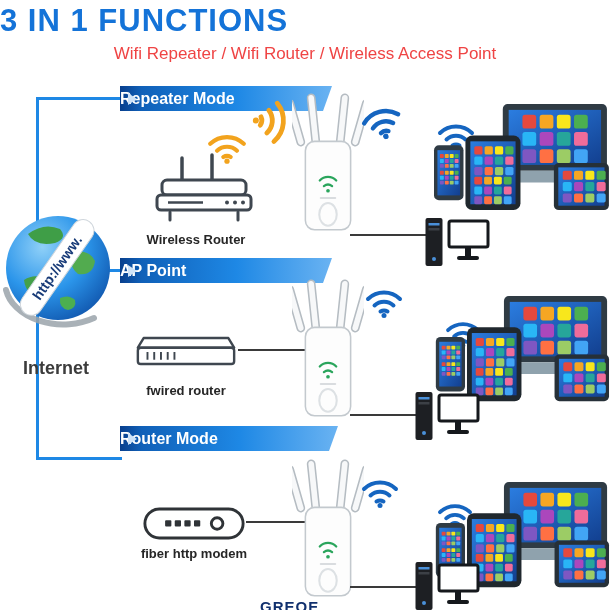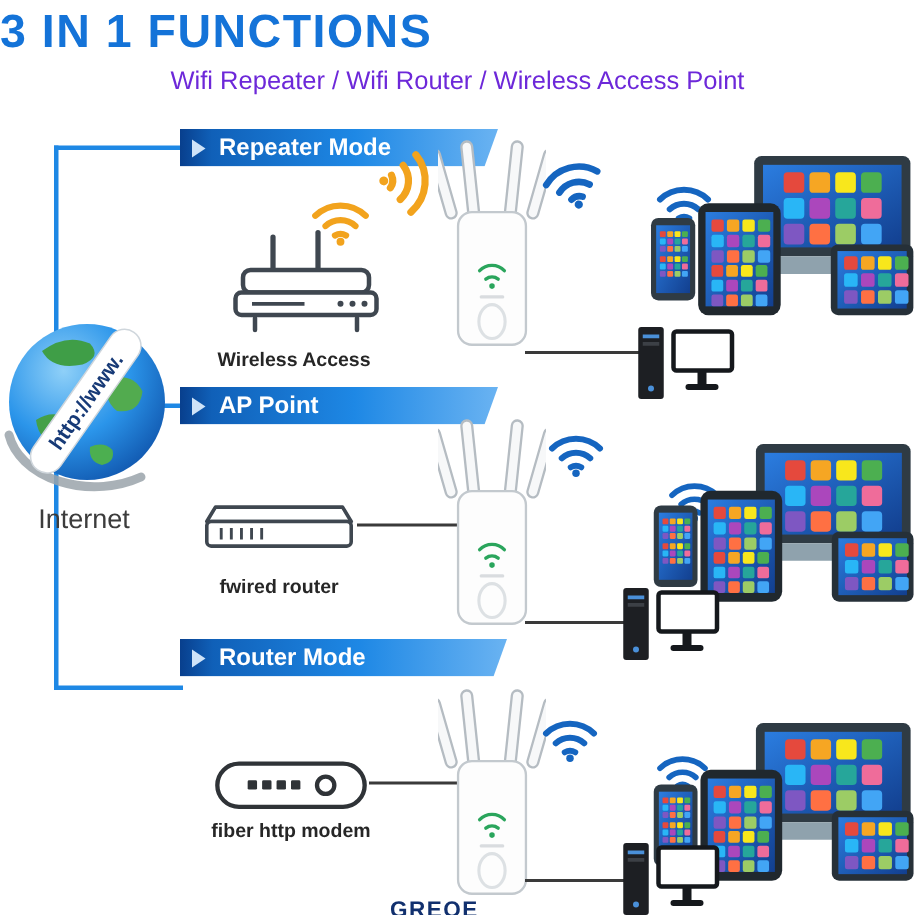--- a/index.html
+++ b/index.html
@@ -1,32 +1,32 @@
 <!DOCTYPE html>
 <html><head>
 <meta charset="utf-8">
 <style>
   html,body{margin:0;padding:0;background:#fff;}
   #canvas{position:relative;width:610px;height:610px;background:#ffffff;overflow:hidden;
           font-family:"Liberation Sans",sans-serif;}
   .abs{position:absolute;}
   .title{left:0;right:0;top:3px;font-size:31px;font-weight:800;
          letter-spacing:1px;color:#1473d8;}
-  .subtitle{left:0;right:0;top:44px;text-align:center;font-size:17px;color:#6d28d9;}
+  .subtitle{left:0;right:0;top:44px;text-align:center;font-size:17px;color:#ef4444;}
   .banner{height:25px;line-height:25px;color:#fff;font-weight:bold;font-size:16px;
-          padding-left:26px;box-sizing:border-box;
+          box-sizing:border-box;
           background:linear-gradient(90deg,#083f8d 0%,#1060b8 10%,#1e88e5 55%,#6ab3f2 100%);
           clip-path:polygon(0 0,100% 0,calc(100% - 9px) 100%,0 100%);}
   .banner::before{content:"";position:absolute;left:8px;top:6.5px;width:0;height:0;
           border-top:6px solid transparent;border-bottom:6px solid transparent;
           border-left:9px solid #cfe3f8;}
   .blue-line{background:#1e88e5;}
   .black-line{background:#3a3a3a;}
   .icon-label{font-size:13px;font-weight:bold;color:#262626;text-align:center;}
-  .internet-label{font-size:18px;font-weight:normal;color:#3c3c3c;text-align:center;}
+  .internet-label{font-size:18px;font-weight:bold;color:#3c3c3c;text-align:center;margin-top:22px;}
   .wifi{color:#1565c0;transform-origin:center center;}
   .wifi.orange{color:#f2a31d;}
   .footer-partial{font-size:15px;font-weight:bold;color:#11306e;letter-spacing:1px;}
 </style>
 </head>
 <body>
 
 <div id="canvas">
 
   <svg width="0" height="0" style="position:absolute" aria-hidden="true">
@@ -166,21 +166,21 @@
       <text x="58" y="62" text-anchor="middle" font-size="14" font-weight="bold" fill="#173a77">http://www.</text>
     </g>
   </svg>
   <div class="abs internet-label" style="left:0;top:336px;width:112px">Internet</div>
 
   <div class="abs banner" style="left:120px;top:86px;width:212px">Repeater Mode</div>
 
   <svg class="abs" style="left:148px;top:152px" width="112" height="78">
       <use href="#sym-router-wireless"></use>
     </svg>
-  <div class="abs icon-label" style="left:140px;top:232px;width:112px">Wireless Access</div>
+  <div class="abs icon-label" style="left:140px;top:232px;width:112px">Wireless Router</div>
 
   <svg class="abs wifi orange" style="left:206px;top:130px" width="42" height="34">
       <use href="#sym-wifi"></use>
     </svg>
   <svg class="abs wifi orange" style="left:248px;top:102px;transform:rotate(95deg)" width="48" height="40">
       <use href="#sym-wifi"></use>
     </svg>
 
   <svg class="abs" style="left:292px;top:92px" width="72" height="144">
       <use href="#sym-repeater"></use>

